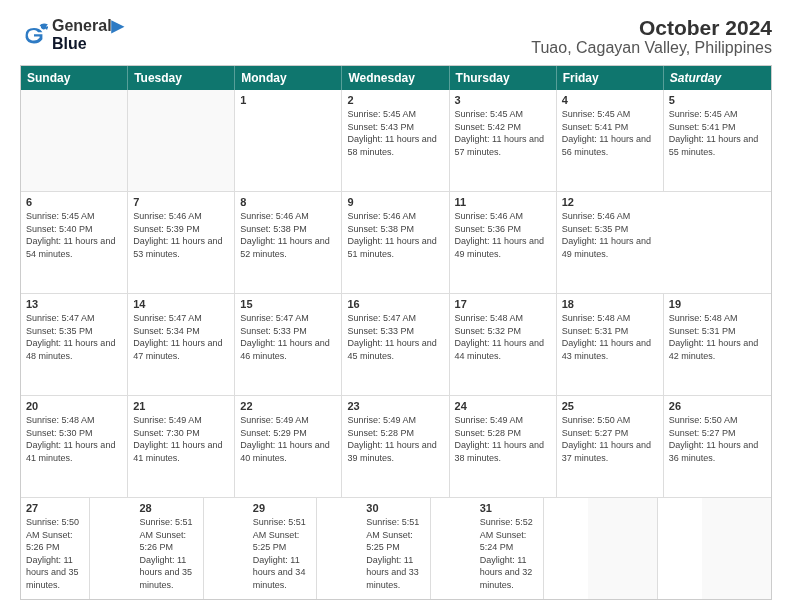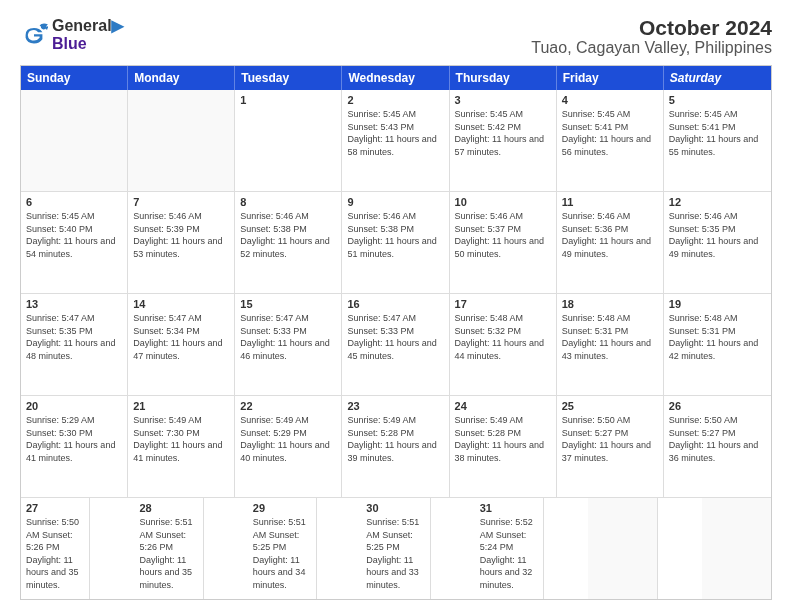--- a/index.html
+++ b/index.html
@@ -47,21 +47,21 @@
     }
     .calendar {
       flex: 1;
       display: flex;
       flex-direction: column;
       border: 1px solid #ccc;
     }
     .cal-header {
       display: grid;
       grid-template-columns: repeat(7, 1fr);
-      background: #1d4ed8;
+      background: #0f766e;
     }
     .cal-header-cell {
       color: #fff;
       font-size: 12px;
       font-weight: bold;
       padding: 5px 6px;
       text-align: left;
       border-right: 1px solid rgba(255,255,255,0.3);
     }
     .cal-header-cell:last-child { border-right: none; font-style: italic; }
@@ -110,34 +110,34 @@
       <svg class="logo-icon" viewBox="0 0 40 40">
         <rect x="0" y="0" width="40" height="40" fill="white"></rect>
         <path d="M8,20 Q8,10 20,10 Q28,10 32,16 L26,16 Q23,13 20,13 Q14,13 12,17 Q10,20 12,24 Q14,28 20,28 Q25,28 28,24 L28,22 L20,22 L20,19 L32,19 L32,26 Q28,32 20,32 Q10,32 8,24 Z" fill="#2e7bc4"></path>
         <path d="M33,8 Q38,8 38,12 Q38,8 42,8" fill="none" stroke="#2e7bc4" stroke-width="2"></path>
         <path d="M30,5 L38,5 L38,10 Q34,14 30,10 Z" fill="#2e7bc4"></path>
 
         <path d="M28,6 Q33,2 40,5 Q35,7 33,12 Q30,8 28,6Z" fill="#2e7bc4"></path>
       </svg>
       <div>
         <div style="font-size:16px;font-weight:bold;color:#333;">General<span style="color:#2e7bc4;">▶</span></div>
-        <div style="font-size:16px;font-weight:bold;color:#4c1d95;">Blue</div>
+        <div style="font-size:16px;font-weight:bold;color:#0f172a;">Blue</div>
       </div>
     </div>
     <div class="title-block">
       <div class="month-title">October 2024</div>
       <div class="location">Tuao, Cagayan Valley, Philippines</div>
     </div>
   </div>
 
   <div class="calendar">
     <div class="cal-header">
       <div class="cal-header-cell">Sunday</div>
+      <div class="cal-header-cell">Tuesday</div>
       <div class="cal-header-cell">Monday</div>
-      <div class="cal-header-cell">Tuesday</div>
       <div class="cal-header-cell">Wednesday</div>
       <div class="cal-header-cell">Thursday</div>
       <div class="cal-header-cell">Friday</div>
       <div class="cal-header-cell">Saturday</div>
     </div>
     <div class="cal-body" id="cal-body">
     <div class="cal-row">
           <div class="cal-cell empty"></div>
           <div class="cal-cell empty"></div>
           <div class="cal-cell">
@@ -187,26 +187,20 @@
 Sunset: 5:38 PM
 Daylight: 11 hours and 52 minutes.</div>
           </div>
           <div class="cal-cell">
             <span class="day-num">9</span>
             <div class="cell-info">Sunrise: 5:46 AM
 Sunset: 5:38 PM
 Daylight: 11 hours and 51 minutes.</div>
           </div>
           <div class="cal-cell">
-            <span class="day-num">10</span>
-            <div class="cell-info">Sunrise: 5:46 AM
-Sunset: 5:37 PM
-Daylight: 11 hours and 50 minutes.</div>
-          </div>
-          <div class="cal-cell">
             <span class="day-num">11</span>
             <div class="cell-info">Sunrise: 5:46 AM
 Sunset: 5:36 PM
 Daylight: 11 hours and 49 minutes.</div>
           </div>
           <div class="cal-cell">
             <span class="day-num">12</span>
             <div class="cell-info">Sunrise: 5:46 AM
 Sunset: 5:35 PM
 Daylight: 11 hours and 49 minutes.</div>
@@ -252,21 +246,21 @@
           <div class="cal-cell">
             <span class="day-num">19</span>
             <div class="cell-info">Sunrise: 5:48 AM
 Sunset: 5:31 PM
 Daylight: 11 hours and 42 minutes.</div>
           </div>
         </div>
         <div class="cal-row">
           <div class="cal-cell">
             <span class="day-num">20</span>
-            <div class="cell-info">Sunrise: 5:29 AM
+            <div class="cell-info">Sunrise: 5:48 AM
 Sunset: 5:30 PM
 Daylight: 11 hours and 41 minutes.</div>
           </div>
           <div class="cal-cell">
             <span class="day-num">21</span>
             <div class="cell-info">Sunrise: 5:49 AM
 Sunset: 7:30 PM
 Daylight: 11 hours and 41 minutes.</div>
           </div>
           <div class="cal-cell">

